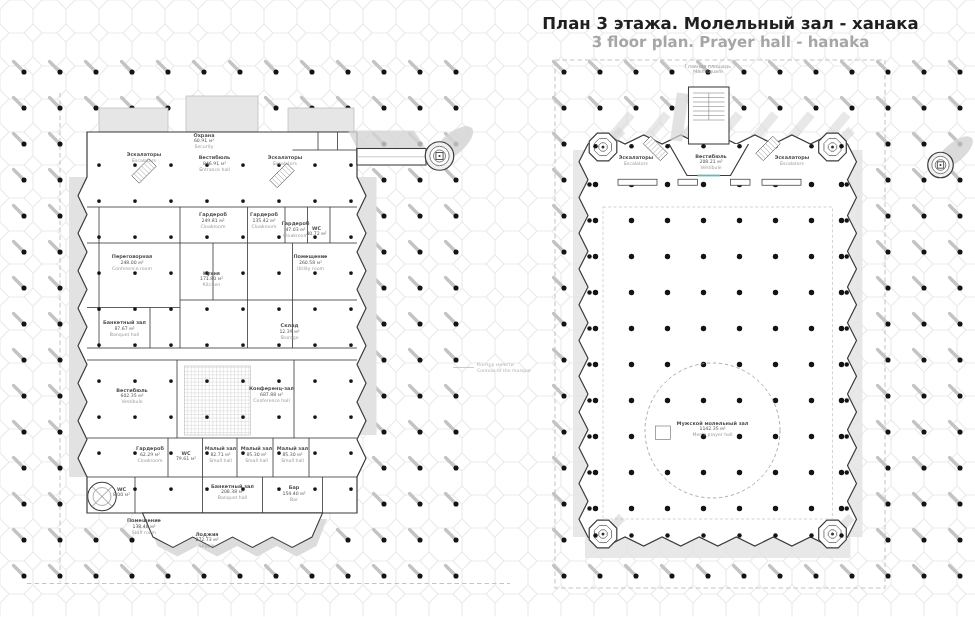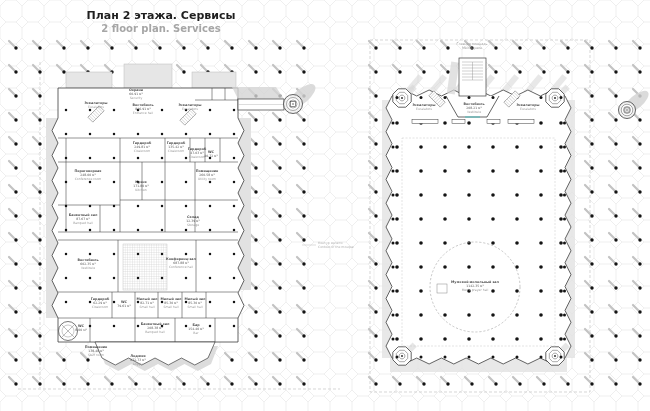--- a/index.html
+++ b/index.html
@@ -801,17 +801,17 @@
         <text x="424" y="106" text-anchor="middle" font-size="3.3" fill="#4f4f4f"><tspan x="424" dy="0" font-weight="bold">Эскалаторы</tspan><tspan x="424" dy="3.9" font-size="3.1" fill="#9a9a9a" font-weight="normal">Escalators</tspan></text>
         <text x="528" y="106" text-anchor="middle" font-size="3.3" fill="#4f4f4f"><tspan x="528" dy="0" font-weight="bold">Эскалаторы</tspan><tspan x="528" dy="3.9" font-size="3.1" fill="#9a9a9a" font-weight="normal">Escalators</tspan></text>
         <text x="474" y="105" text-anchor="middle" font-size="3.3" fill="#4f4f4f"><tspan x="474" dy="0" font-weight="bold">Вестибюль</tspan><tspan x="474" dy="3.9" font-size="3.1" fill="#5a5a5a">208.21 м²</tspan><tspan x="474" dy="3.9" font-size="3.1" fill="#9a9a9a" font-weight="normal">Vestibule</tspan></text>
         <text x="475" y="283" text-anchor="middle" font-size="3.3" fill="#4f4f4f"><tspan x="475" dy="0" font-weight="bold">Мужской молельный зал</tspan><tspan x="475" dy="3.9" font-size="3.1" fill="#5a5a5a">1142.35 м²</tspan><tspan x="475" dy="3.9" font-size="3.1" fill="#9a9a9a" font-weight="normal">Men's prayer hall</tspan></text>
         <text x="472" y="45" text-anchor="middle" font-size="3.3" fill="#9a9a9a"><tspan x="472" dy="0">Главная площадь</tspan><tspan x="472" dy="3.9">Main square</tspan></text>
         <line x1="302" y1="245" x2="316" y2="245" stroke="#bbb" stroke-width="0.5"></line>
         <text x="318" y="244" text-anchor="start" font-size="3.1" fill="#b0b0b0"><tspan x="318" dy="0">Контур мечети</tspan><tspan x="318" dy="3.9">Contour of the mosque</tspan></text>
       </g>
   </svg>
 
-  <div class="title title-left">
-    <div class="ru">План 2 этажа. Сервисы</div>
-    <div class="en">2 floor plan. Services</div>
+  <div class="title title-right">
+    <div class="ru">План 3 этажа. Молельный зал - ханака</div>
+    <div class="en">3 floor plan. Prayer hall - hanaka</div>
   </div>
 </div>
 
 </body></html>

